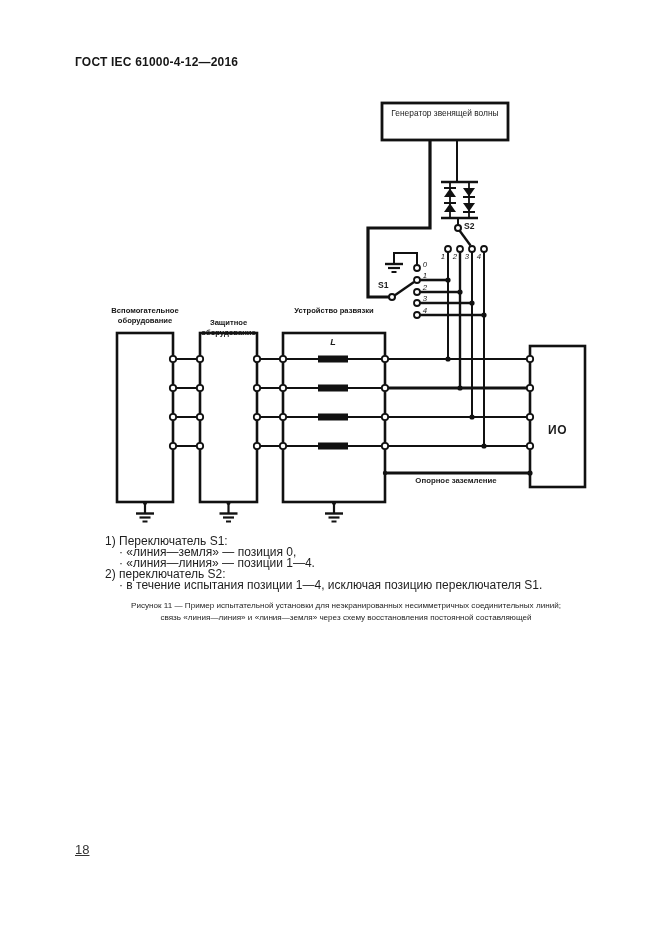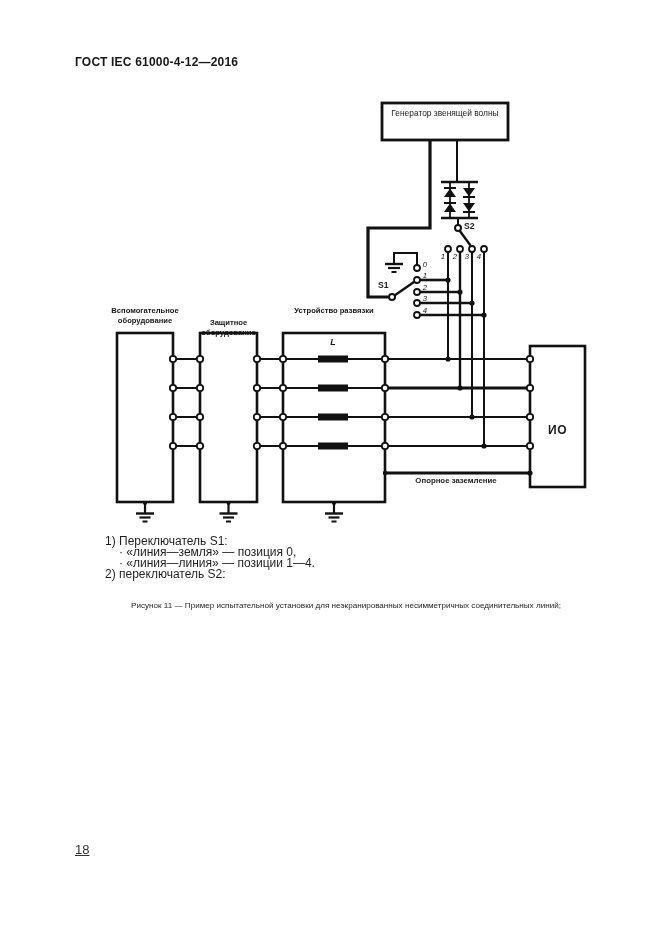--- a/index.html
+++ b/index.html
@@ -219,21 +219,23 @@
 
   <div class="abs l-label">L</div>
   <div class="abs eut-label">ИО</div>
   <div class="abs ground-label">Опорное заземление</div>
 
   <div class="abs notes">
     <div>1) Переключатель S1:</div>
     <div class="note-sub">·  «линия—земля» — позиция 0,</div>
     <div class="note-sub">·  «линия—линия» — позиции 1—4.</div>
     <div>2) переключатель S2:</div>
+    <div class="note-sub">·  в течение испытания позиции 1—4, исключая позицию переключателя S1.</div>
   </div>
 
   <div class="abs caption">
     <div>Рисунок 11 — Пример испытательной установки для неэкранированных несимметричных соединительных линий;</div>
+    <div>связь «линия—линия» и «линия—земля» через схему восстановления постоянной составляющей</div>
   </div>
 
   <div class="abs pagenum">18</div>
 
 </div>
 
 </body></html>

